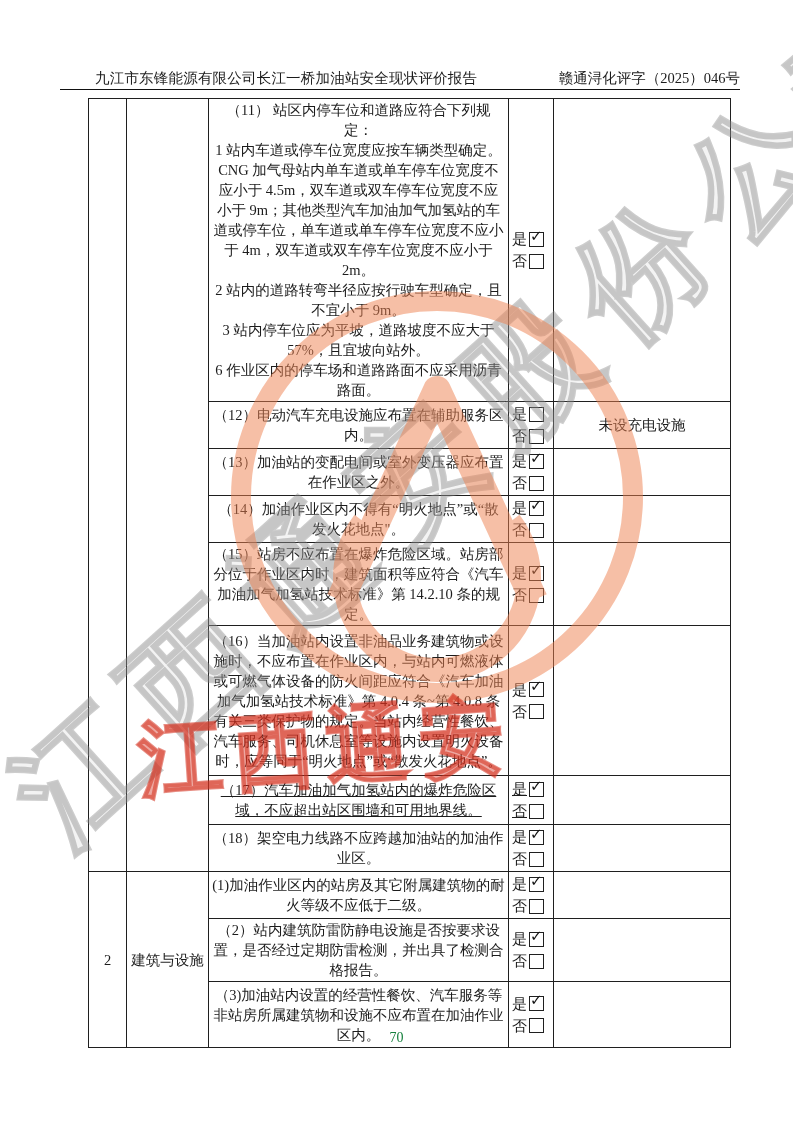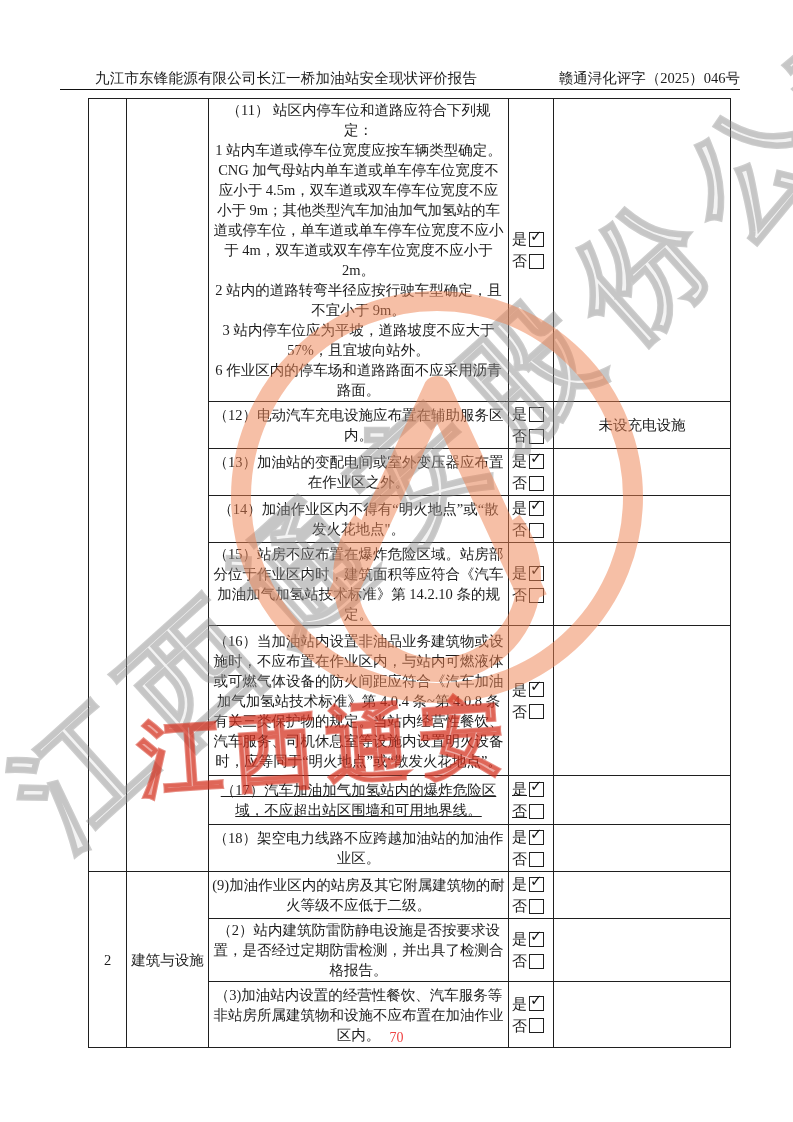--- a/index.html
+++ b/index.html
@@ -28,21 +28,21 @@
   
   .cb-line{display:flex;align-items:center;height:22px;}
   .cb-label{font-size:15px;margin-right:2px;}
   .cb-box{position:relative;display:inline-block;width:13px;height:13px;
           border:1.6px solid #1f1f1f;background:transparent;flex:0 0 auto;}
   .cb-box .tick{position:absolute;left:0px;top:-7px;font-family:"DejaVu Sans",sans-serif;
           font-size:15px;font-weight:bold;color:#111;}
 
   
   .pageno{position:absolute;left:0;top:1030px;width:793px;text-align:center;
-          font-size:14px;color:#ef4444;}
+          font-size:14px;color:#15803d;}
 
   
   .wm{position:absolute;pointer-events:none;user-select:none;}
   .wm-gray{left:-40px;top:220px;width:900px;text-align:center;
            transform:rotate(-42deg);transform-origin:center center;
            font-size:128px;font-weight:bold;letter-spacing:22px;white-space:nowrap;
            color:rgba(160,160,160,0.12);-webkit-text-stroke:2.5px rgba(135,135,135,0.42);
            top:430px;left:-80px;}
   .wm-red{left:138px;top:688px;width:470px;
           transform:rotate(-4deg);font-size:84px;font-weight:bold;letter-spacing:10px;
@@ -215,21 +215,21 @@
               <span class="cb-label">否</span>
               <span class="cb-box"></span>
             </div>
           </td>
           <td class="c-rem"></td>
         </tr>
         <tr style="height: 47px;">
           <td class="c-num" rowspan="3">2</td>
           <td class="c-cat" rowspan="3">建筑与设施</td>
           <td class="c-req">
-            <div class="para">(9)加油作业区内的站房及其它附属建筑物的耐火等级不应低于二级。</div>
+            <div class="para">(1)加油作业区内的站房及其它附属建筑物的耐火等级不应低于二级。</div>
           </td>
           <td class="c-chk">
             <div class="cb-line">
               <span class="cb-label">是</span>
               <span class="cb-box">
                 <span class="tick">✓</span>
               </span>
             </div>
             <div class="cb-line">
               <span class="cb-label">否</span>

